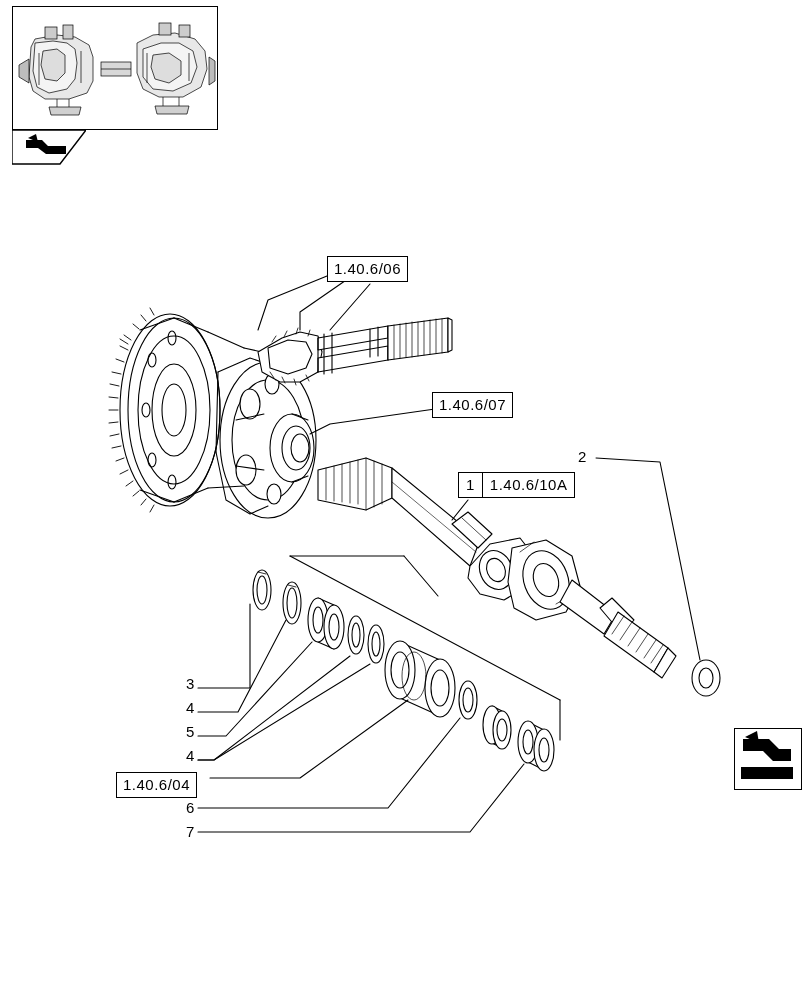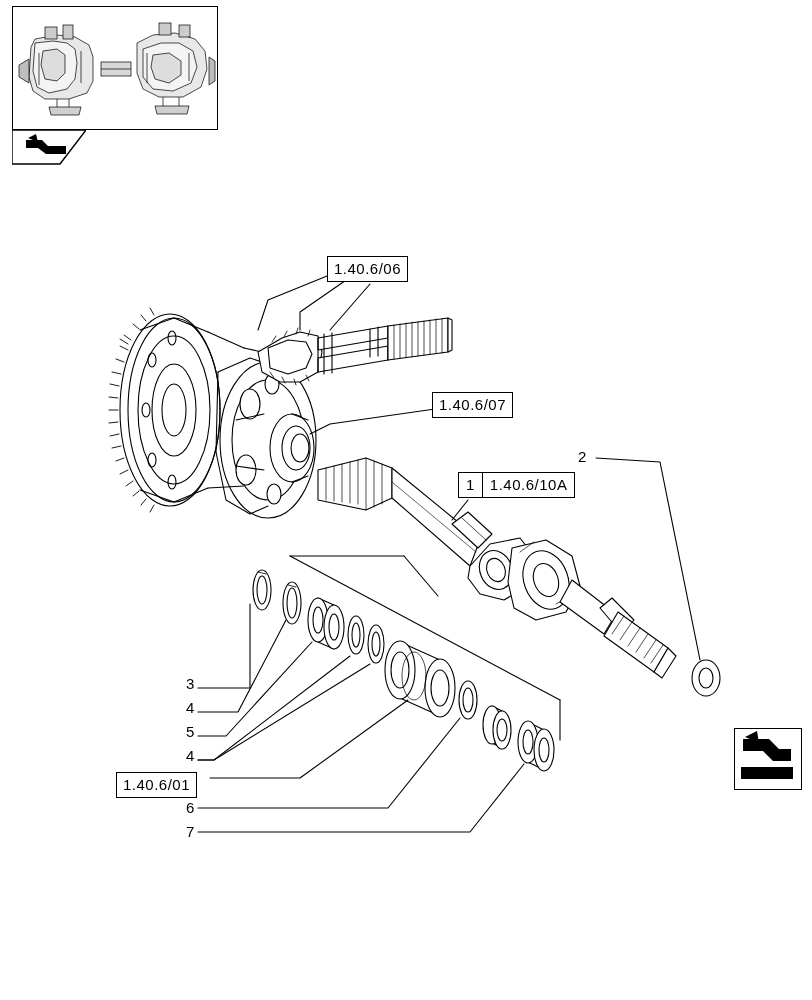--- a/index.html
+++ b/index.html
@@ -397,21 +397,21 @@
   <div class="ref-box" style="left:432px; top:392px;">
     <span>1.40.6/07</span>
   </div>
 
   <div class="ref-box split" style="left:458px; top:472px;">
     <span class="num">1</span>
     <span class="txt">1.40.6/10A</span>
   </div>
 
   <div class="ref-box" style="left:116px; top:772px;">
-    <span>1.40.6/01</span>
+    <span>1.40.6/04</span>
   </div>
 
   <div class="item-num" style="left:578px; top:449px;">2</div>
   <div class="item-num" style="left:186px; top:676px;">3</div>
   <div class="item-num" style="left:186px; top:700px;">4</div>
   <div class="item-num" style="left:186px; top:724px;">5</div>
   <div class="item-num" style="left:186px; top:748px;">4</div>
   <div class="item-num" style="left:186px; top:800px;">6</div>
   <div class="item-num" style="left:186px; top:824px;">7</div>
 

